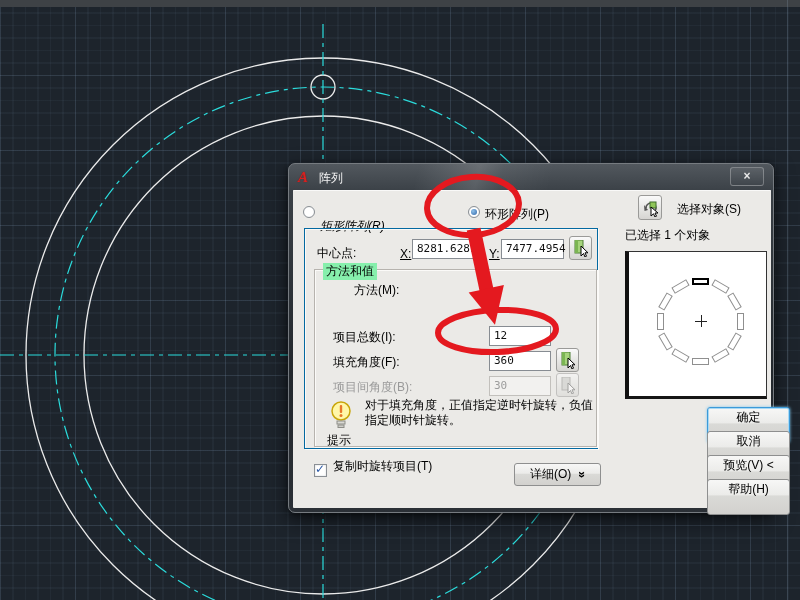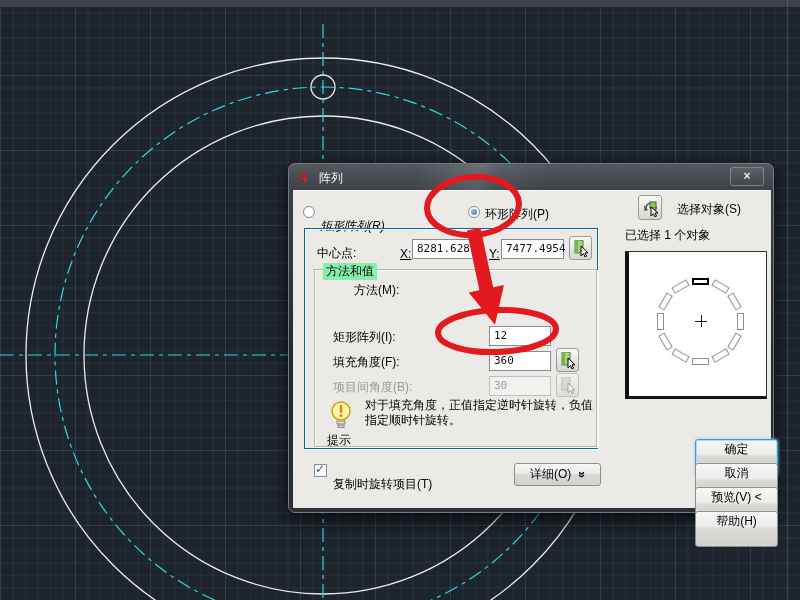--- a/index.html
+++ b/index.html
@@ -81,41 +81,41 @@
 
   
   .bulb { position:absolute; left:14px; top:130px; }
   .tip { position:absolute; left:50px; top:128px; width:228px; line-height:15px; }
   .tip-lbl { position:absolute; left:12px; top:162px; }
 
   
   .checkbox { position:absolute; left:21px; top:274px; width:13px; height:13px;
     background:#fff; border:1px solid #8a8f94; box-shadow:inset 0 0 2px #cfd4d8; }
   .checkbox span { position:absolute; left:0px; top:-3px; font-weight:bold; font-size:12px; color:#2b59a6; }
-  .cb-label { position:absolute; left:40px; top:286px; }
+  .cb-label { position:absolute; left:40px; top:268px; }
 
   .btn { position:absolute; border:1px solid #8e8f8f; border-radius:3px; text-align:center;
     background:linear-gradient(#f7f7f6,#ebebe9 45%,#dadad7 46%,#d2d1ce);
     font-size:12px; color:#000; }
   .btn.default { border-color:#3c9ad9; box-shadow:0 0 0 1px #a8d9f4 inset, 0 0 3px #7fc5ec; }
   .details-btn { left:221px; top:273px; width:87px; height:23px; line-height:21px; }
   .chev { display:inline-block; transform:rotate(90deg); font-weight:bold; font-size:12px; margin-left:7px; }
 
   
   .sel-label { position:absolute; left:376px; top:11px;margin-left:8px; }
   .sel-status { position:absolute; left:332px; top:37px; }
   .select-pick { left:345px; top:5px; }
   .preview-box { position:absolute; left:332px; top:61px; width:142px; height:148px; background:#fff;
     border:1px solid #333; border-left:4px solid #111; border-bottom:3px solid #151515; }
   .pv-item { position:absolute; width:17px; height:7px; border:1px solid #8f8f8f; background:#fff; }
   .pv-item.first { border:2px solid #000; }
   .pv-cross { position:absolute; left:66px; top:63px; width:12px; height:12px; }
   .pv-cross::before { content:""; position:absolute; left:0; top:6px; width:12px; height:1px; background:#222; }
   .pv-cross::after { content:""; position:absolute; left:6px; top:0; width:1px; height:12px; background:#222; }
-  .rbtn { left:402px; width:83px; height:36px; line-height:18px;margin-top:32px; }
+  .rbtn { left:414px; width:83px; height:36px; line-height:18px; }
 
   
   svg.annot { position:absolute; left:0; top:0; z-index:40; pointer-events:none; }
 </style>
 </head>
 <body>
 
 <div class="canvas">
   <div class="topstrip"></div>
   <div class="edge-line"></div>
@@ -154,21 +154,21 @@
           <rect x="1" y="0" width="8" height="13" fill="#a6d47c" stroke="#4d7f35" stroke-width="1"></rect>
           <rect x="1" y="0" width="3" height="13" fill="#7bb553"></rect>
           <polygon points="7,6 7,16 9.5,13.5 11,17 12.5,16.2 11,12.8 14,12.8" fill="#fff" stroke="#000" stroke-width="1"></polygon>
         </svg>
       </div>
 
       <div class="groupbox">
         <span class="group-title">方法和值</span>
         <span class="lbl" style="left:18px; top:12px;margin-left:21px;">方法(M):</span>
 
-        <span class="lbl" style="left:18px; top:59px;">矩形阵列(I):</span>
+        <span class="lbl" style="left:18px; top:59px;">项目总数(I):</span>
         <div class="tb" style="left:174px; top:56px; width:62px;">12</div>
 
         <span class="lbl" style="left:18px; top:84px;">填充角度(F):</span>
         <div class="tb" style="left:174px; top:81px; width:62px;">360</div>
         <div class="pickbtn" style="left:241px; top:78px;">
           <svg width="14" height="17">
             <rect x="1" y="0" width="8" height="13" fill="#a6d47c" stroke="#4d7f35" stroke-width="1"></rect>
             <rect x="1" y="0" width="3" height="13" fill="#7bb553"></rect>
             <polygon points="7,6 7,16 9.5,13.5 11,17 12.5,16.2 11,12.8 14,12.8" fill="#fff" stroke="#000" stroke-width="1"></polygon>
           </svg>

